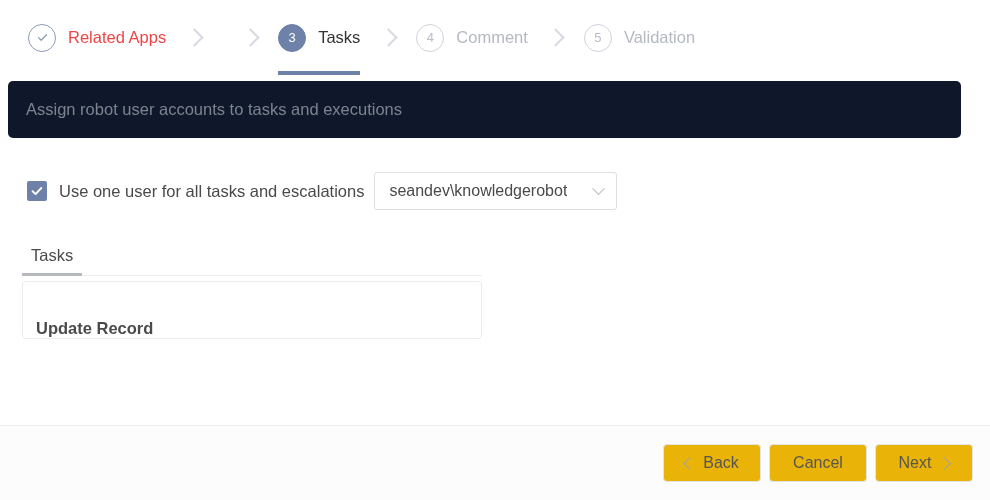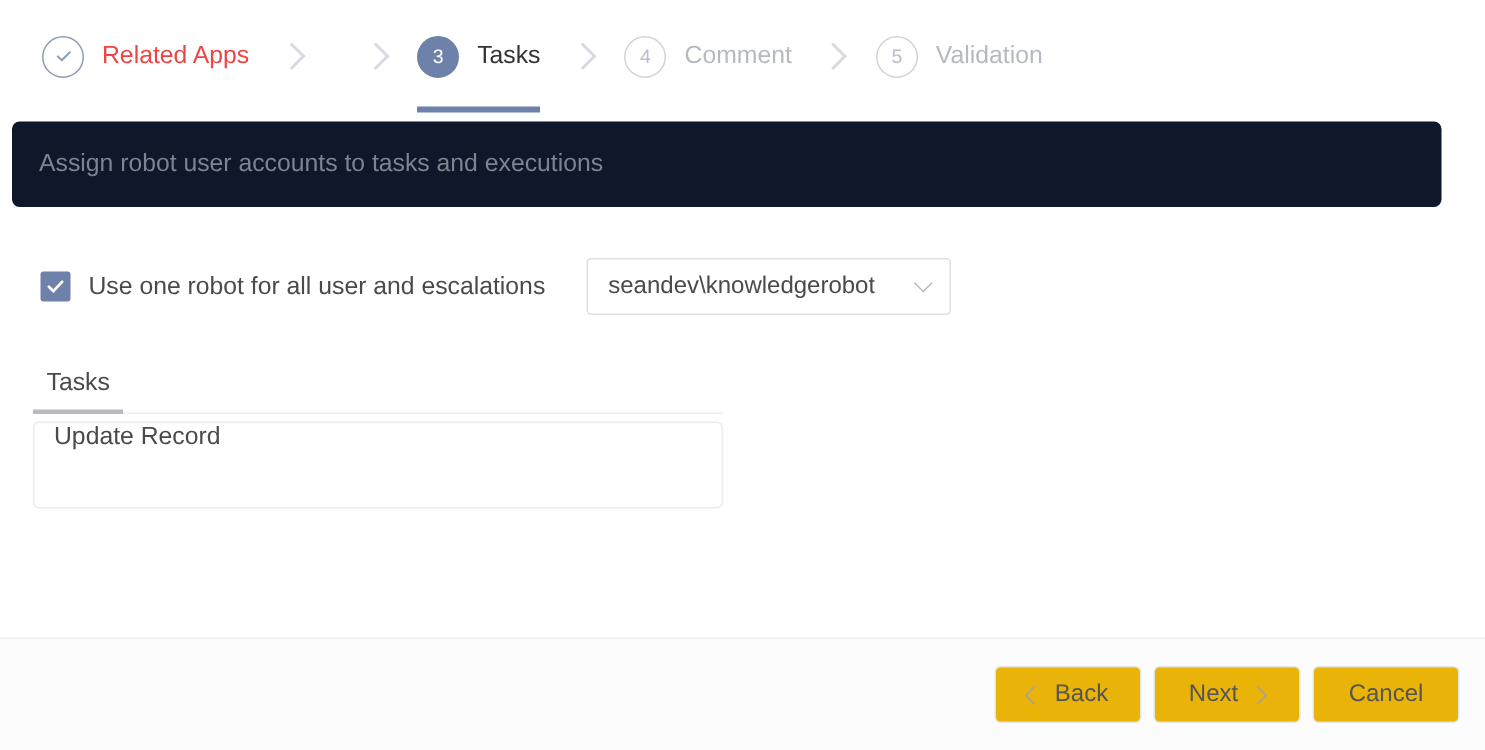--- a/index.html
+++ b/index.html
@@ -133,21 +133,21 @@
     flex: 0 0 auto;
     cursor: pointer;
   }
   .checkbox-label {
     margin-left: 12px;
     font-size: 16.5px;
     color: #4a4a4a;
     white-space: nowrap;
   }
   .robot-select {
-    margin-left: 27px;
+    margin-left: 10px;
     width: 243px;
     height: 38px;
     border: 1px solid #dcdfe4;
     border-radius: 3px;
     background: #ffffff;
     display: flex;
     align-items: center;
     justify-content: space-between;
     box-sizing: border-box;
     padding: 0 13px 0 14px;
@@ -192,22 +192,23 @@
   }
   .tasks-listbox {
     margin-top: 5px;
     width: 460px;
     height: 58px;
     border: 1px solid #eaecef;
     border-radius: 4px;
     background: #ffffff;
     box-sizing: border-box;
     display: flex;
-    align-items: flex-start;
+    align-items: flex-end;
     padding-left: 13px;
+    font-weight: bold;
   }
   .tasks-item {
     font-size: 16.5px;
     color: #4a4a4a;
   }
 
   
   .footer {
     position: absolute;
     left: 0;
@@ -308,21 +309,21 @@
 <div class="banner">
   <span class="banner-text">Assign robot user accounts to tasks and executions</span>
 </div>
 
 <div class="robot-row">
   <div class="checkbox">
     <svg width="14" height="14" viewBox="0 0 14 14">
       <path d="M2.6 7.2 L5.6 10.1 L11.4 3.9" fill="none" stroke="#ffffff" stroke-width="1.9" stroke-linecap="round" stroke-linejoin="round"></path>
     </svg>
   </div>
-  <span class="checkbox-label">Use one robot for all user and escalations</span>
+  <span class="checkbox-label">Use one user for all tasks and escalations</span>
 
   <div class="robot-select">
     <span class="robot-select-value">seandev\knowledgerobot</span>
     <span class="chev-down"></span>
   </div>
 </div>
 
 <div class="tasks-panel">
   <div class="tasks-tabbar">
     <div class="tasks-tab">Tasks</div>
@@ -331,19 +332,19 @@
     <span class="tasks-item">Update Record</span>
   </div>
 </div>
 
 <div class="footer">
   <div class="btn">
     <span class="chev-left"></span>
     <span>Back</span>
   </div>
   <div class="btn">
+    <span>Cancel</span>
+  </div>
+  <div class="btn">
     <span>Next</span>
     <span class="chev-right"></span>
   </div>
-  <div class="btn">
-    <span>Cancel</span>
-  </div>
 </div>
 
 </body></html>

